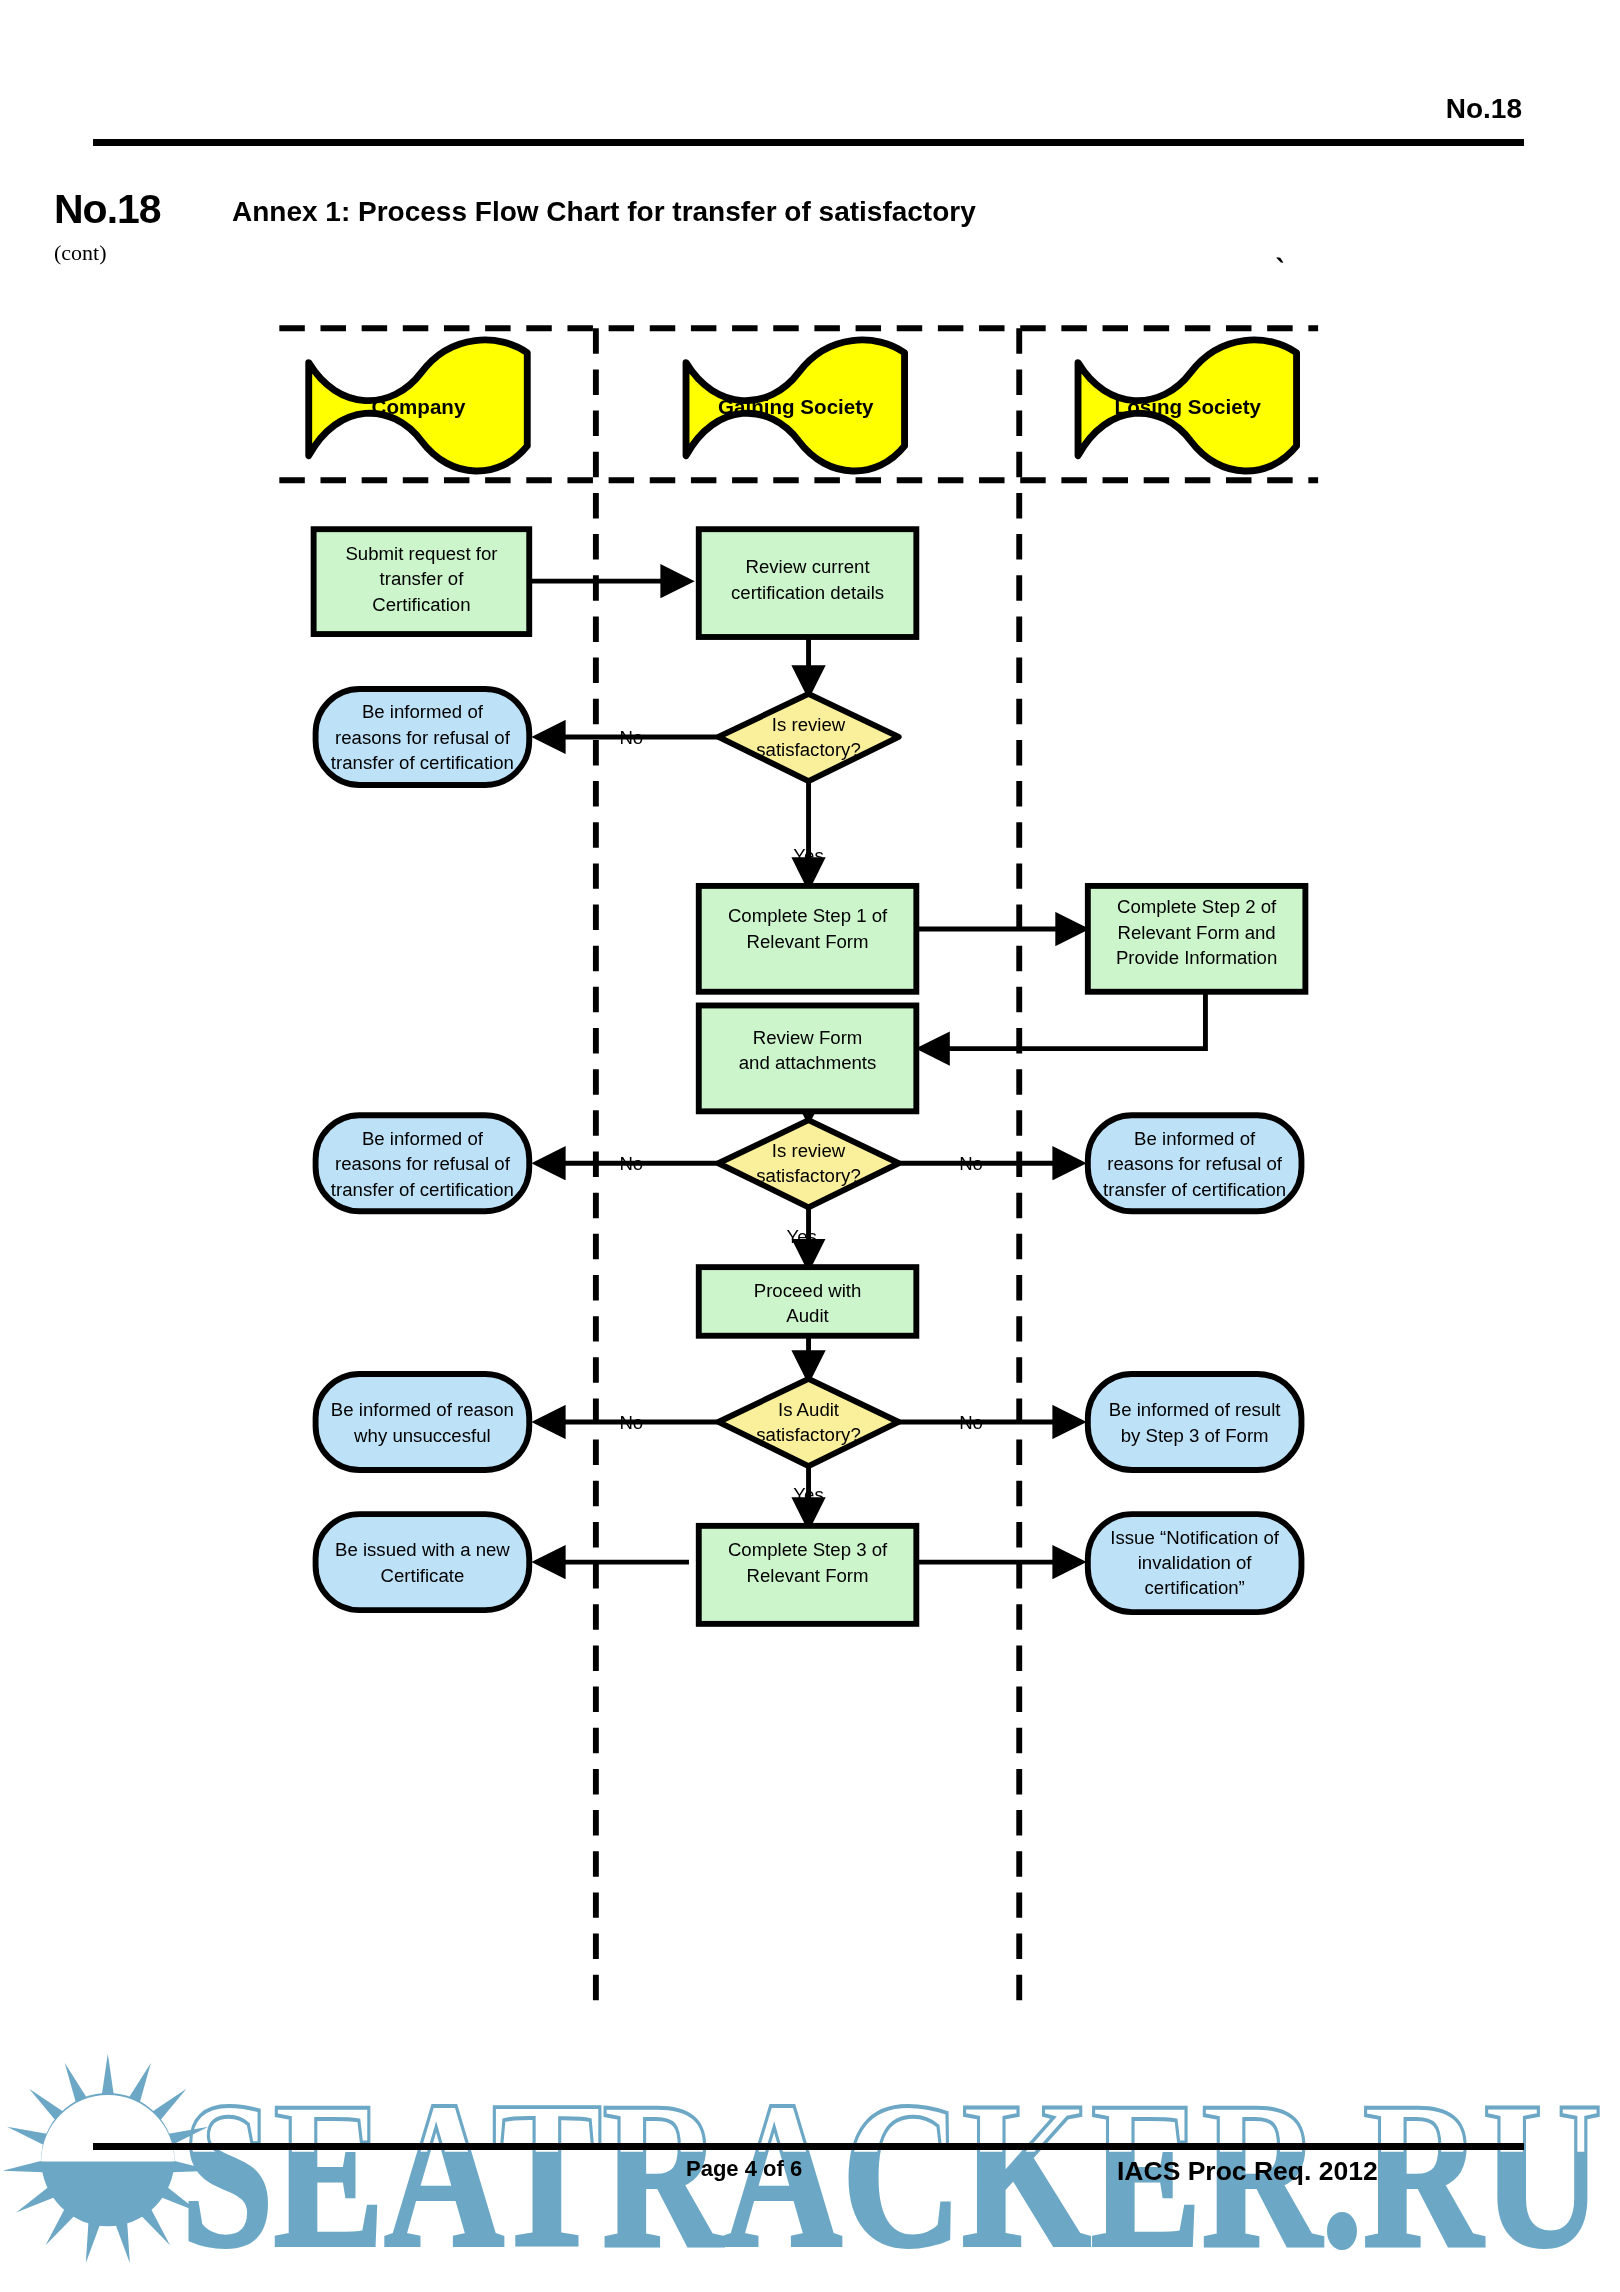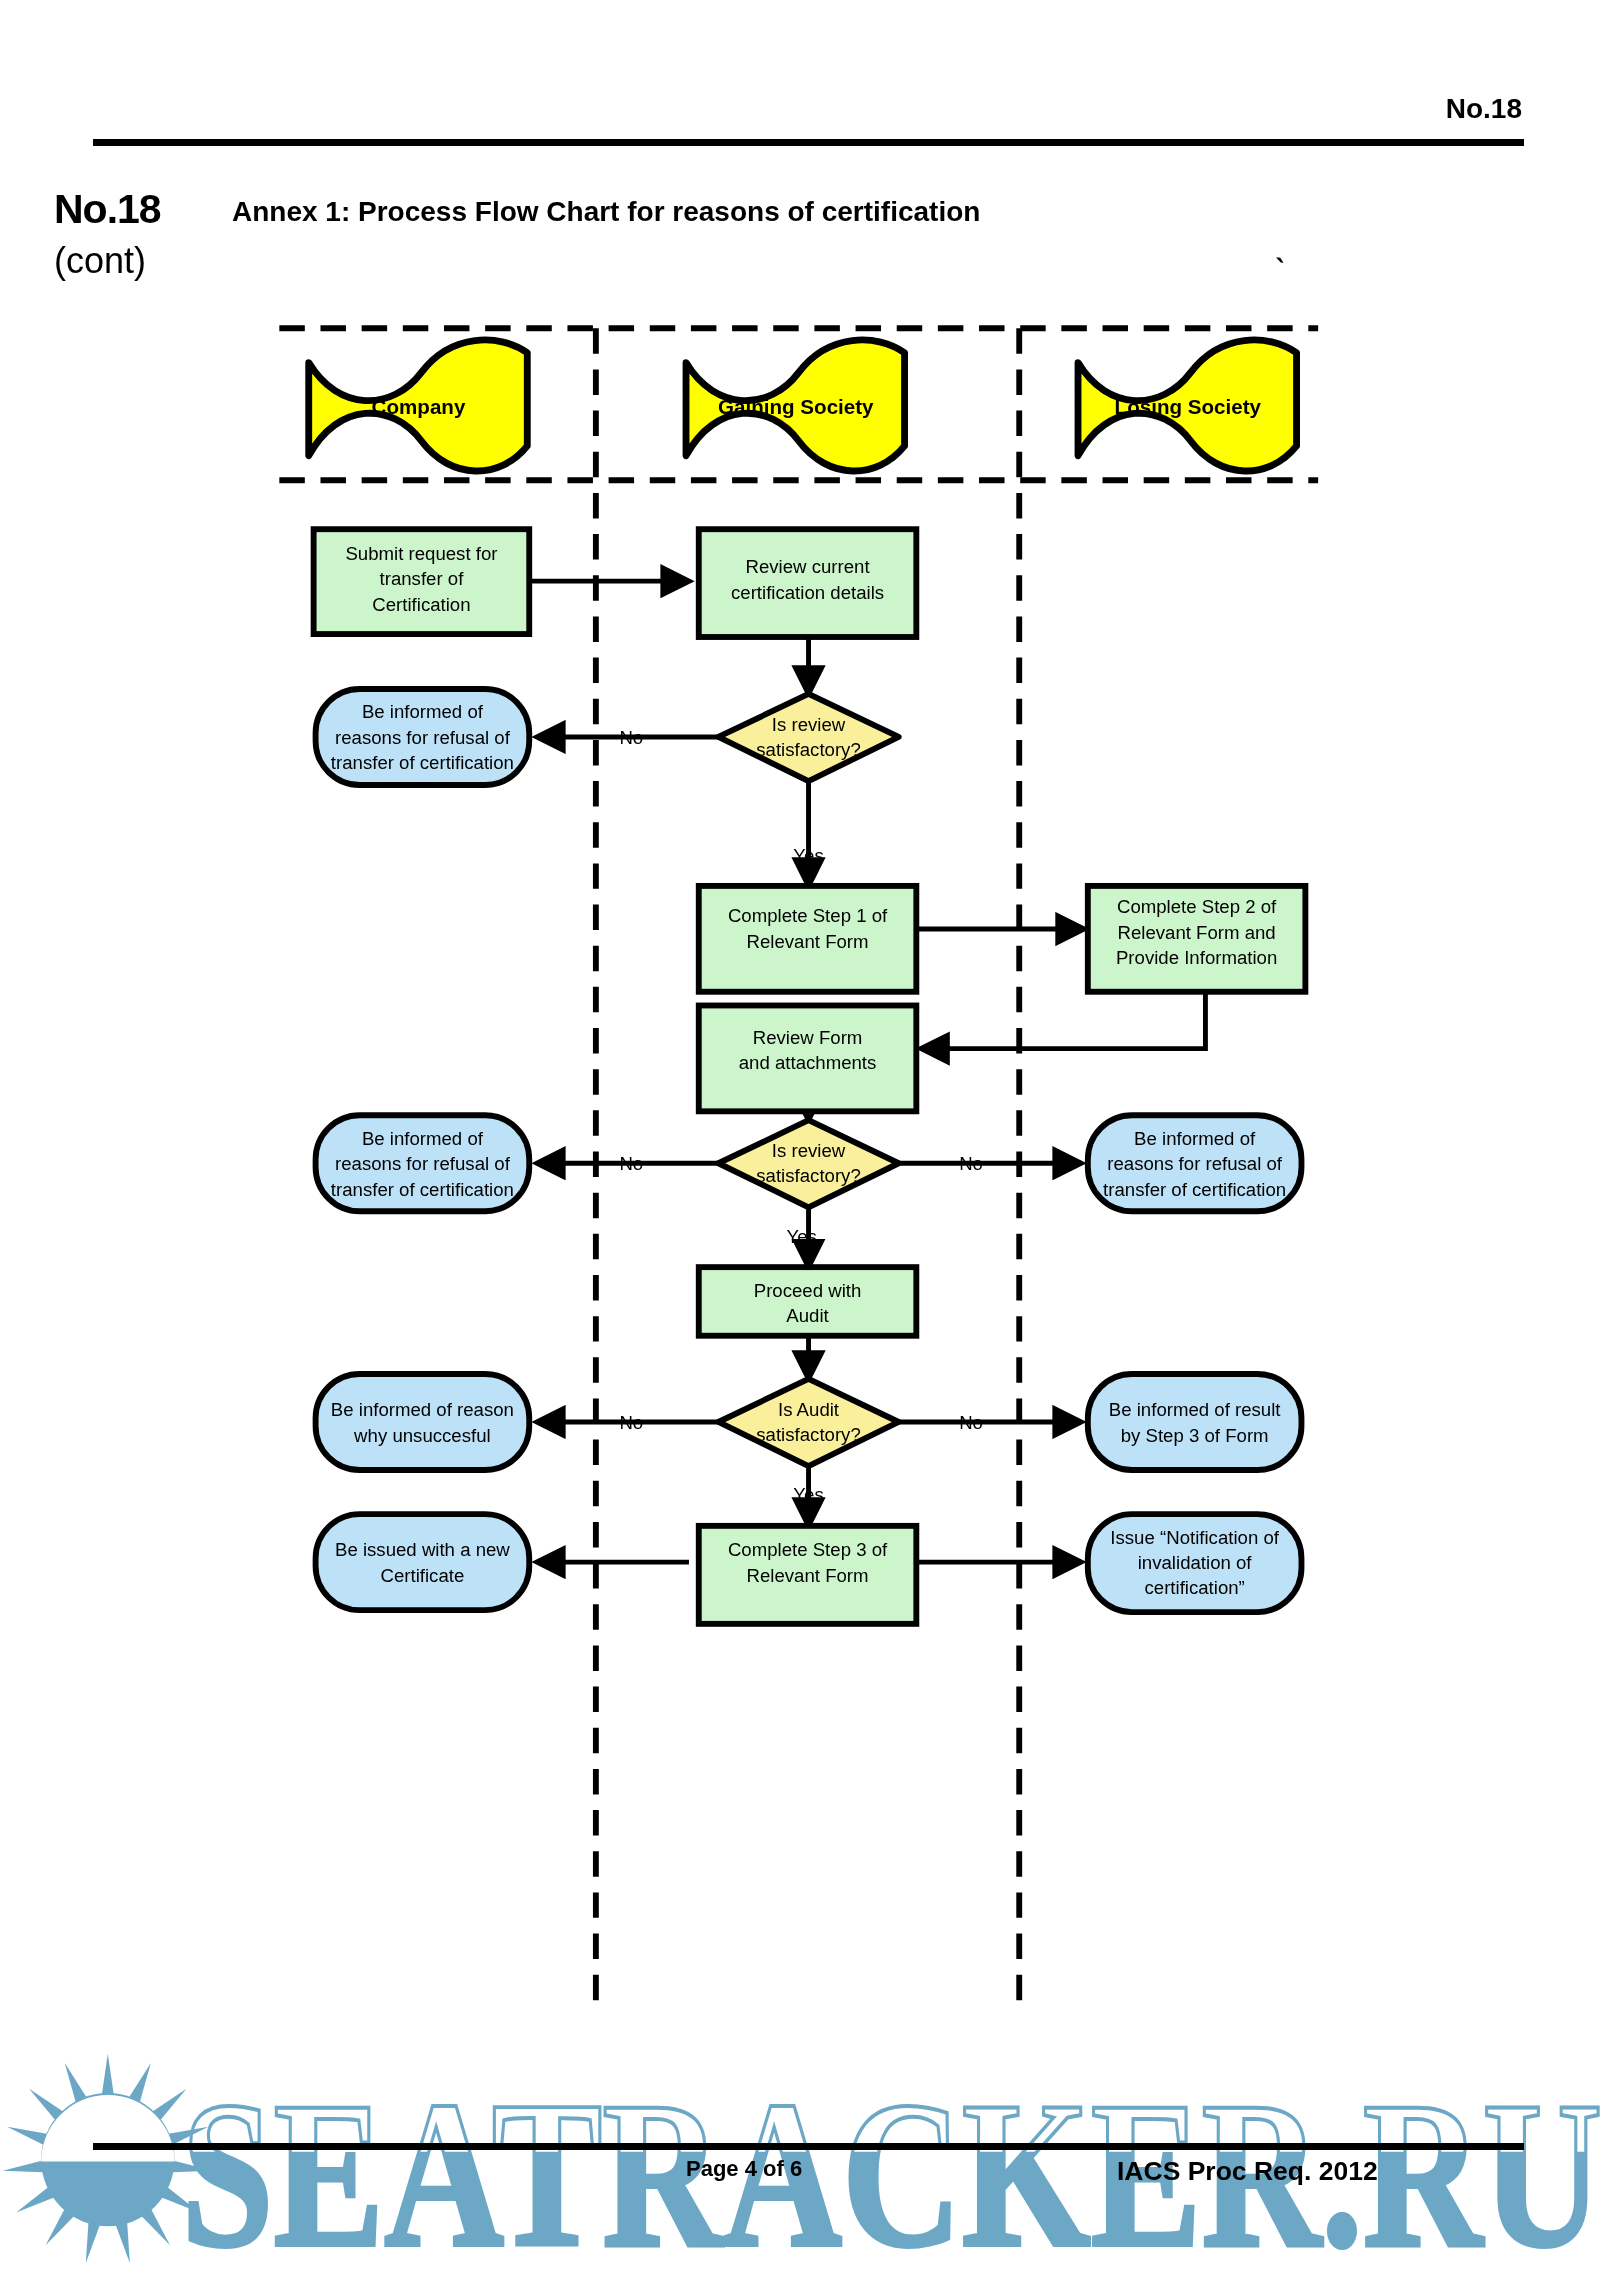--- a/index.html
+++ b/index.html
@@ -35,21 +35,22 @@
   #doc-number {
     position: absolute;
     left: 54px; top: 186px;
     font-size: 41px;
     font-weight: bold;
     letter-spacing: -1px;
   }
   #doc-number-cont {
     position: absolute;
     left: 54px; top: 240px;
-    font-size: 36px;
+    font-size: 22px;
+    font-family: Liberation Serif, serif;
   }
   #annex-title {
     position: absolute;
     left: 232px; top: 196px;
     font-size: 28px;
     font-weight: bold;
   }
   #stray-mark {
     position: absolute;
     left: 1274px; top: 253px;
@@ -100,21 +101,21 @@
 <body>
 
 <div id="page-number-top">No.18</div>
 
 <div id="header-rule"></div>
 
 <div id="doc-number">No.18</div>
 
 <div id="doc-number-cont">(cont)</div>
 
-<div id="annex-title">Annex 1: Process Flow Chart for reasons of certification</div>
+<div id="annex-title">Annex 1: Process Flow Chart for transfer of satisfactory</div>
 
 <div id="stray-mark">`</div>
 
 <svg id="flowchart" viewBox="0 0 1653 1800">
   <defs>
     <marker id="arrow" viewBox="0 0 12 12" refX="10" refY="6" markerWidth="7" markerHeight="7" orient="auto-start-reverse">
       <path d="M 0 0 L 12 6 L 0 12 z" fill="#000"></path>
     </marker>
   </defs>
 

